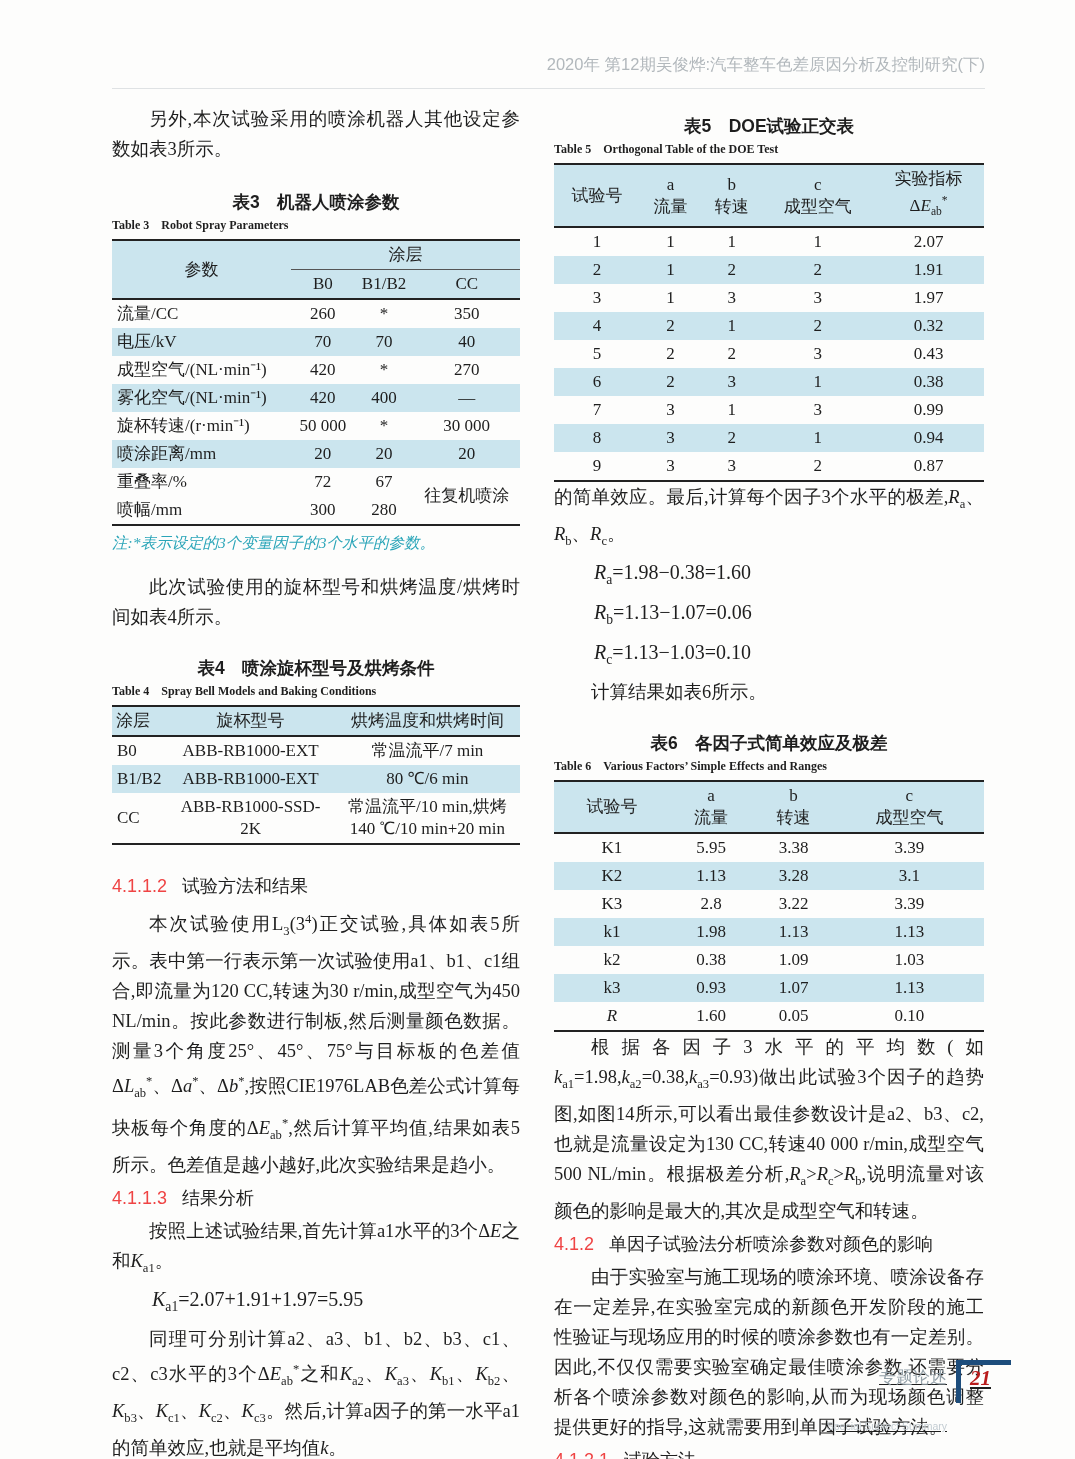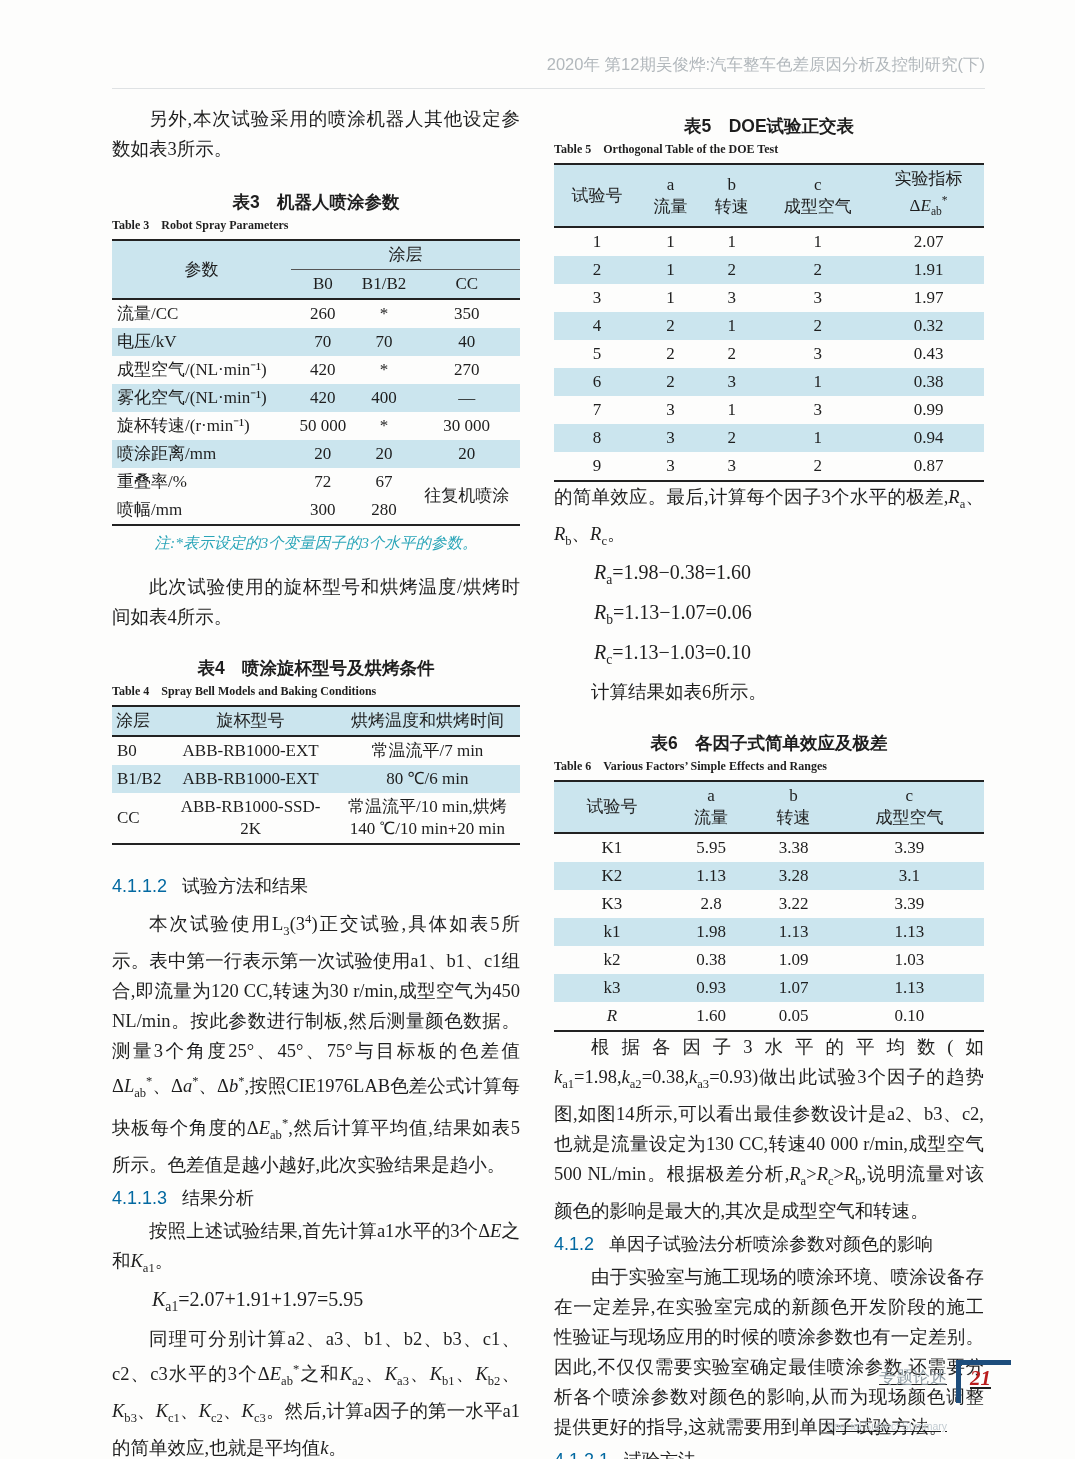--- a/index.html
+++ b/index.html
@@ -22,24 +22,24 @@
   table.tbl thead{border-bottom:2px solid #222;}
   table.tbl th{background:#cbe5ee;font-weight:normal;padding:3px 4px;line-height:22px;
        text-align:center;vertical-align:middle;}
   table.tbl td{padding:3px 5px;line-height:22px;text-align:center;vertical-align:middle;}
   table.t-left td:first-child{text-align:left;}
   tr.b{background:#cbe5ee;}
   th.grp{border-bottom:1px solid #555;}
   .t5 td{line-height:19px;padding:2.5px 4px;}
   .t6 td{line-height:21px;padding:4px 4px;}
   .it{font-style:italic;}
-  .tnote{text-align:center;color:#2aa5b8;font-style:italic;font-size:15.5px;margin:7px 0 18px;}
+  .tnote{color:#2aa5b8;font-style:italic;font-size:15.5px;margin:7px 0 18px;}
   .sec{display:flex;gap:15px;font-family:"Liberation Sans",sans-serif;font-size:18px;
        line-height:31px;margin:3px 0 2px;}
-  .sec .n{color:#0369a1;}
+  .sec .n{color:#ef4444;}
   .fml{font-size:20px;line-height:31px;margin:2px 0 2px 40px;}
   sub,sup{font-size:68%;}
   .footer{position:absolute;right:64px;bottom:26px;display:flex;align-items:flex-start;gap:9px;text-decoration:underline;}
   .f-txt{text-align:right;margin-top:8px;}
   .f-cn{font-family:"Liberation Sans",sans-serif;font-size:17px;color:#93a0a8;line-height:19px;}
   .f-en{font-family:"Liberation Sans",sans-serif;font-size:10.5px;color:#c3ccd2;line-height:13px;margin-top:33px;}
   .f-box{border-top:5px solid #1d4d7c;border-left:5px solid #1d4d7c;
        padding:1px 20px 12px 9px;font-style:italic;font-weight:bold;font-size:21px;color:#b91c1c;}
   .mt22{margin-top:22px;} .mt24{margin-top:24px;} .mt26{margin-top:26px;}
   .mt12{margin-top:12px;} .mt14{margin-top:14px;} .mt10{margin-top:10px;}

